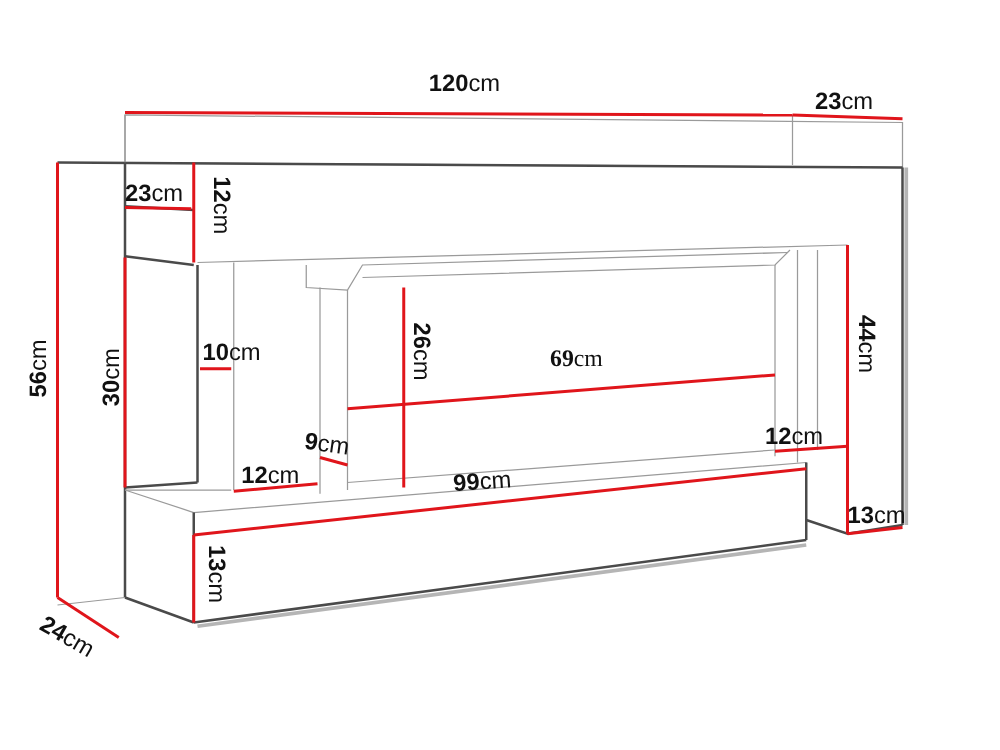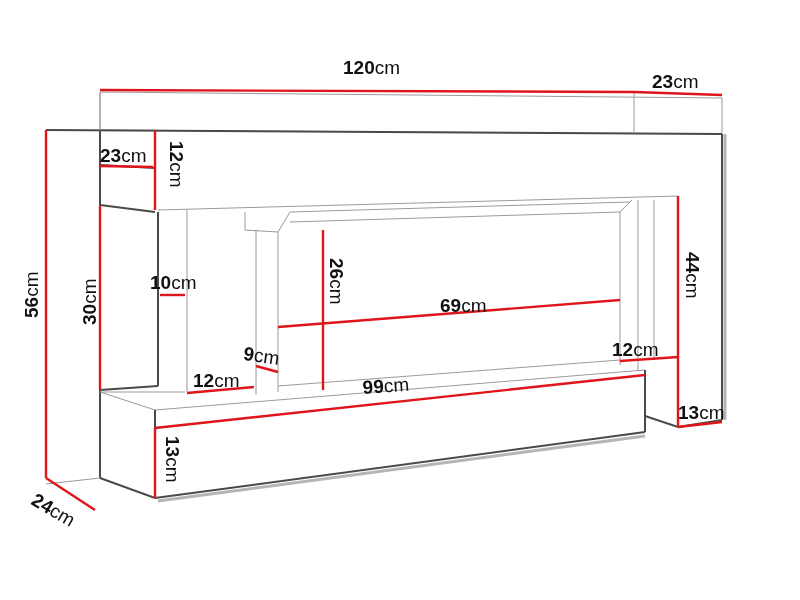--- a/index.html
+++ b/index.html
@@ -88,23 +88,23 @@
   </g>
 </svg>
 
 <div id="labels">
     <div class="label" style="left: 343px; top: 58px; transform: rotate(0deg);"><b>120</b><span class="u">cm</span></div>
     <div class="label" style="left: 652px; top: 72px; transform: rotate(0deg);"><b>23</b><span class="u">cm</span></div>
     <div class="label" style="left: 100px; top: 146px; transform: rotate(0deg);"><b>23</b><span class="u">cm</span></div>
     <div class="label" style="left: 186px; top: 141px; transform: rotate(90deg);"><b>12</b><span class="u">cm</span></div>
     <div class="label" style="left: 22px; top: 318px; transform: rotate(-90deg);"><b>56</b><span class="u">cm</span></div>
     <div class="label" style="left: 80px; top: 325px; transform: rotate(-90deg);"><b>30</b><span class="u">cm</span></div>
-    <div class="label" style="left: 150px; top: 273px; transform: rotate(0deg);"><b>10</b><span class="u">cm</span></div>
+    <div class="label" style="left: 162px; top: 273px; transform: rotate(0deg);"><b>10</b><span class="u">cm</span></div>
     <div class="label" style="left: 346px; top: 258px; transform: rotate(90deg);"><b>26</b><span class="u">cm</span></div>
-    <div class="label" style="left: 440px; top: 296px; transform: rotate(0deg);"><b>69</b><span class="u">cm</span></div>
+    <div class="label" style="left: 440px; top: 278px; transform: rotate(0deg); font-family: Liberation Serif, serif;"><b>69</b><span class="u">cm</span></div>
     <div class="label" style="left: 245px; top: 344px; transform: rotate(8deg);"><b>9</b><span class="u">cm</span></div>
     <div class="label" style="left: 193px; top: 371px; transform: rotate(0deg);"><b>12</b><span class="u">cm</span></div>
     <div class="label" style="left: 612px; top: 340px; transform: rotate(0deg);"><b>12</b><span class="u">cm</span></div>
     <div class="label" style="left: 702px; top: 252px; transform: rotate(90deg);"><b>44</b><span class="u">cm</span></div>
     <div class="label" style="left: 678px; top: 403px; transform: rotate(0deg);"><b>13</b><span class="u">cm</span></div>
     <div class="label" style="left: 362px; top: 378px; transform: rotate(-4deg);"><b>99</b><span class="u">cm</span></div>
     <div class="label" style="left: 182px; top: 436px; transform: rotate(90deg);"><b>13</b><span class="u">cm</span></div>
     <div class="label" style="left: 38px; top: 490px; transform: rotate(30deg);"><b>24</b><span class="u">cm</span></div>
   </div>
 

